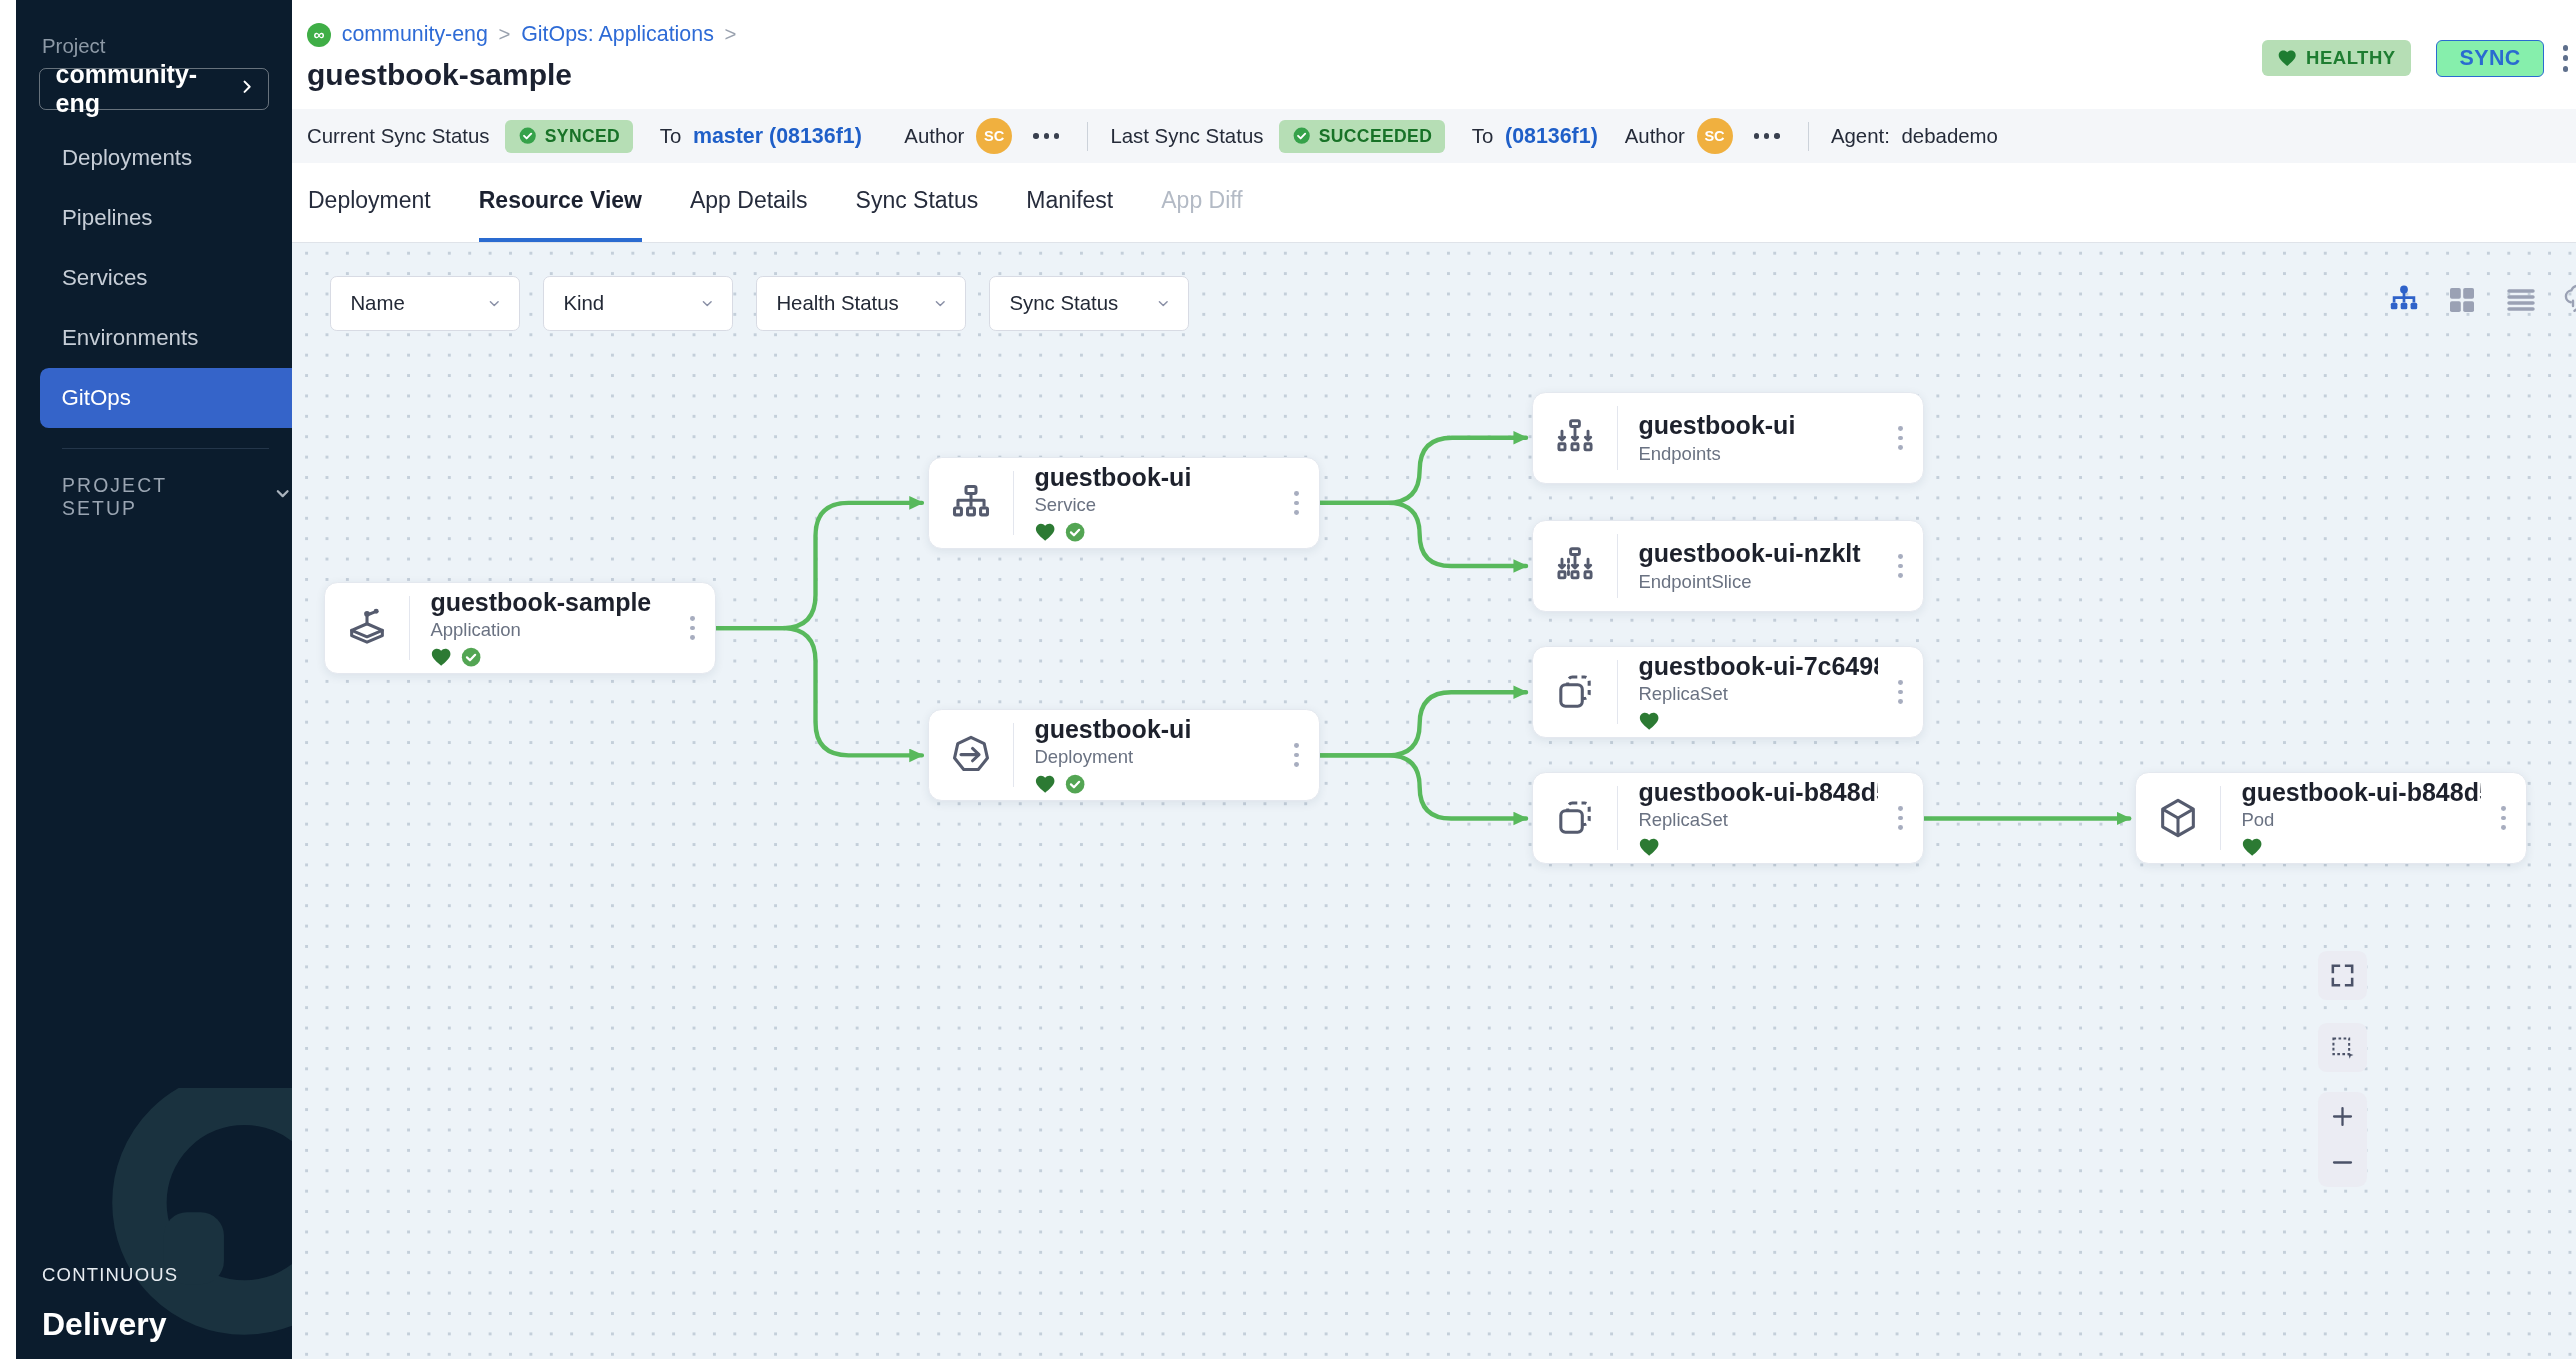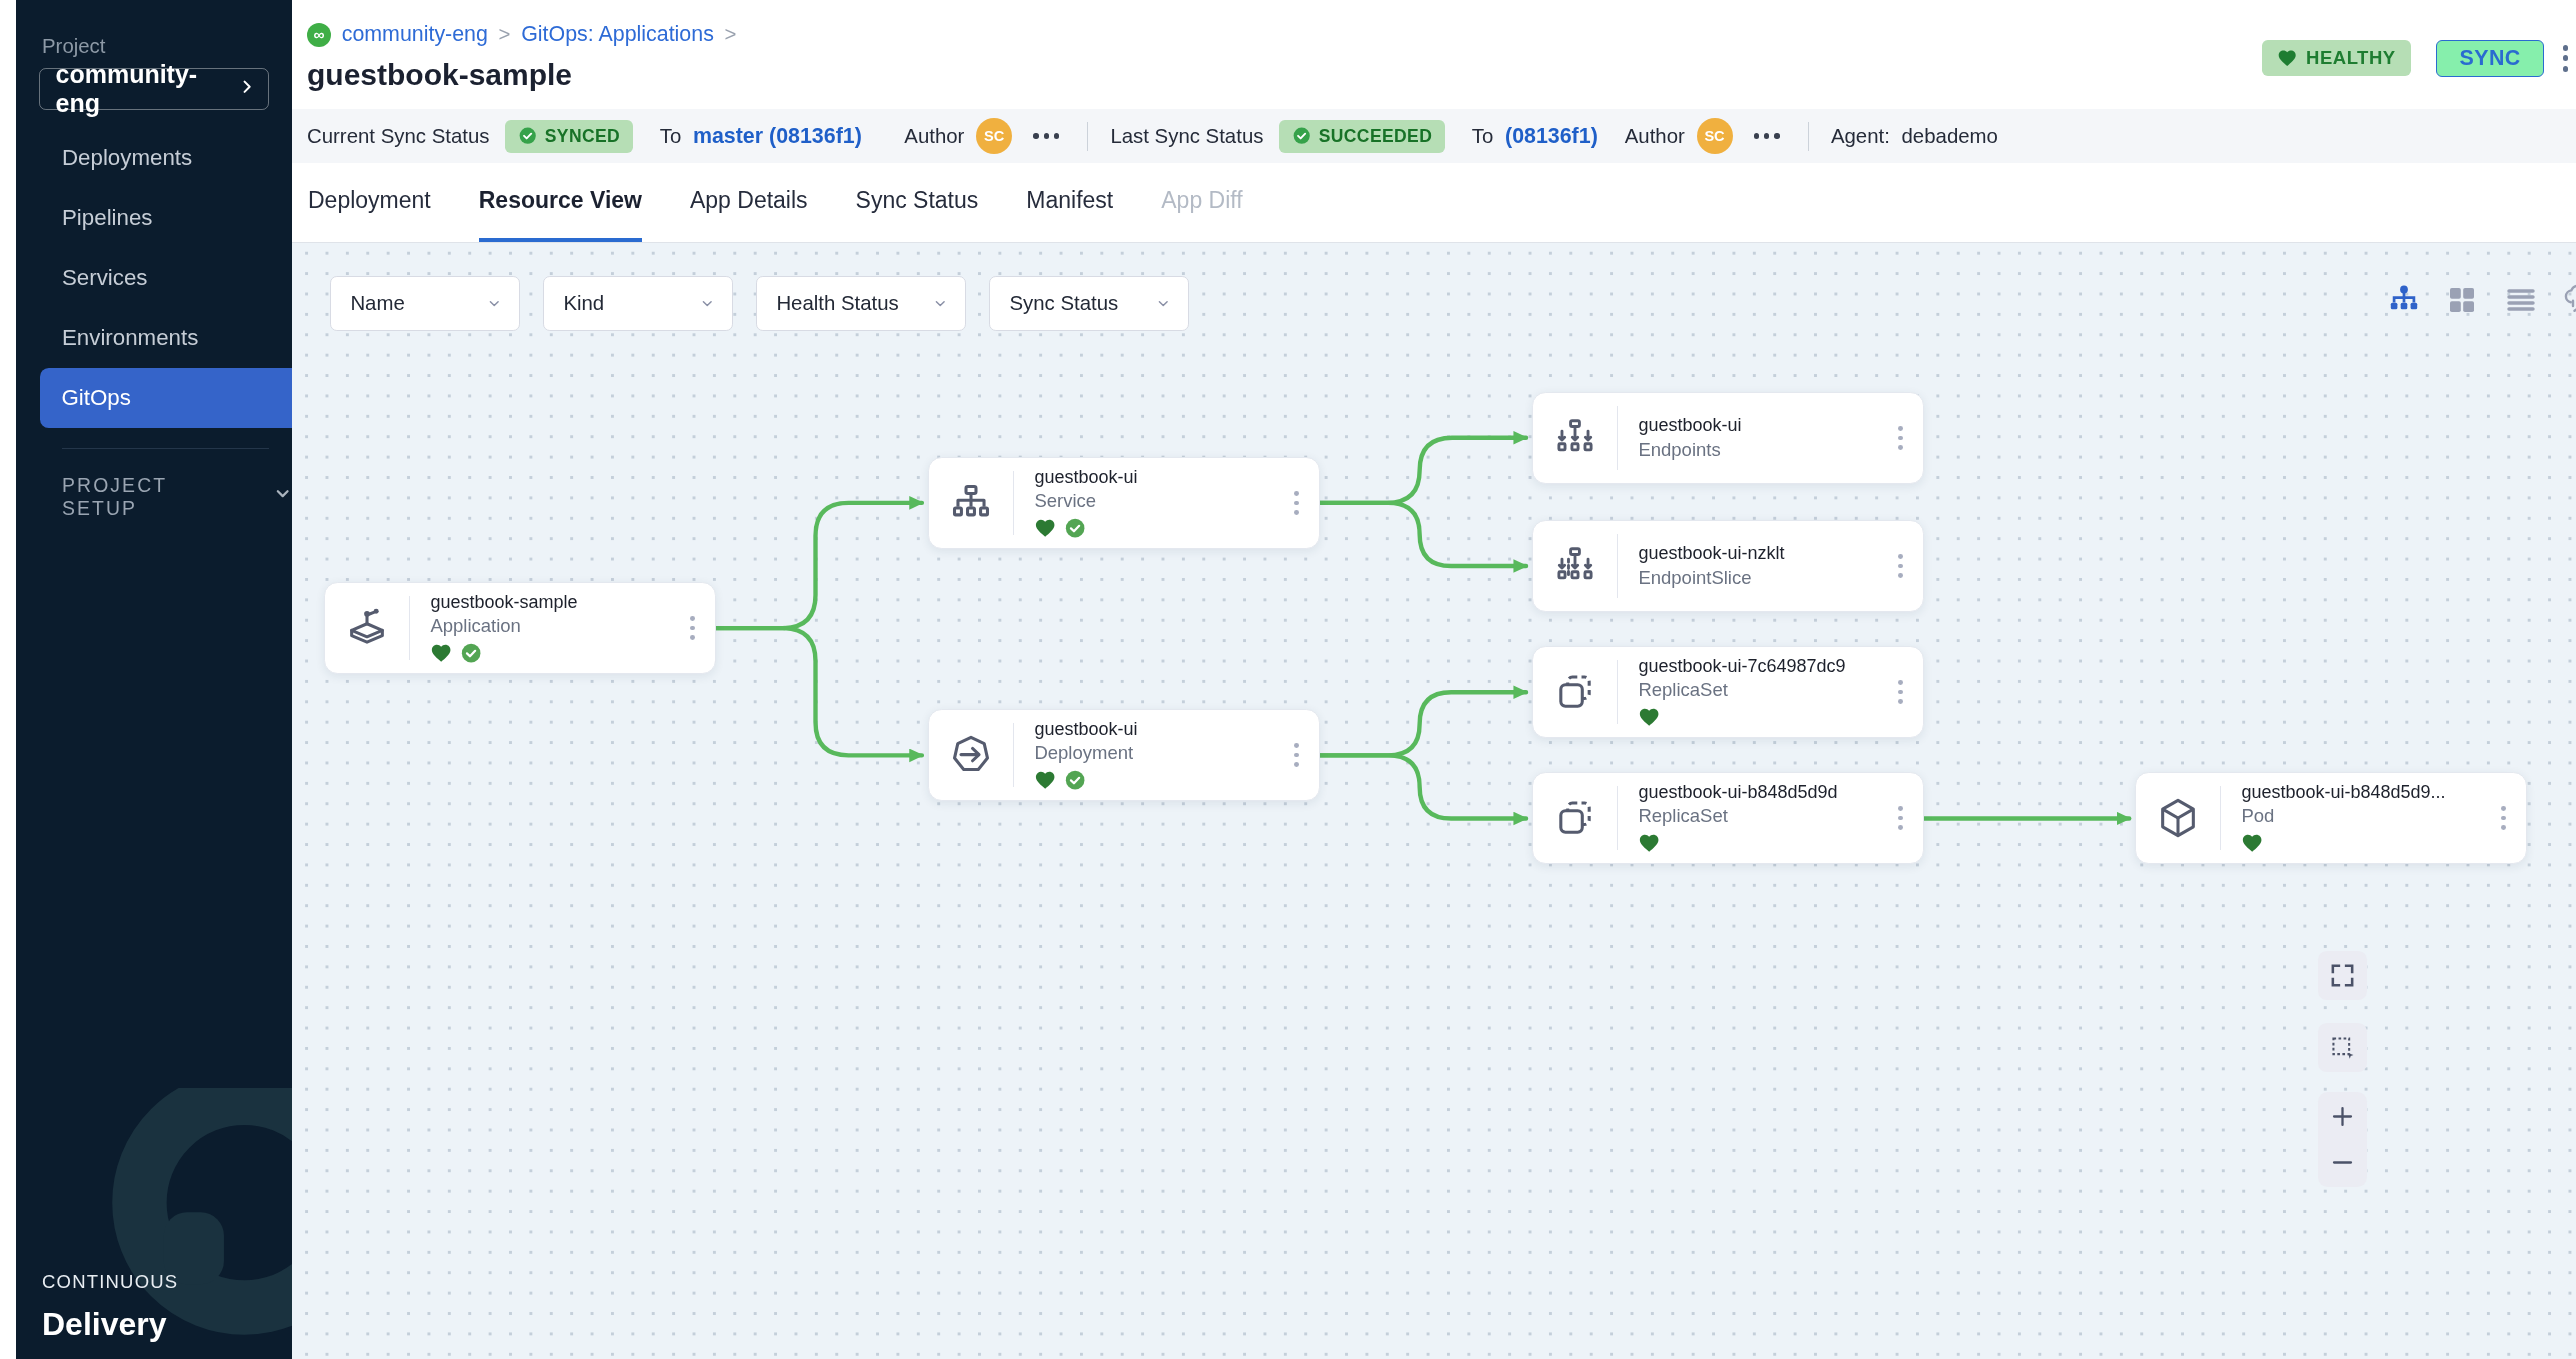--- a/index.html
+++ b/index.html
@@ -18,21 +18,21 @@
   .nav-item { height:60px; display:flex; align-items:center; padding-left:46px;
     font-size:22.3px; color:#c6cdd6; cursor:pointer; }
   .nav-item.active { background:#3564c9; color:#fff; margin-left:24px; padding-left:21.4px;
     border-radius:8.7px 0 0 8.7px; }
   .side-divider { height:1px; background:#24364a; margin:19.4px 23px 0 46px; }
   .proj-setup { margin-top:25px; padding-left:46px; font-size:19.4px; letter-spacing:2.1px;
     color:#9aa5b2; display:flex; align-items:center; gap:27px; cursor:pointer; }
   .swirl { position:absolute; bottom:0; left:0; }
   .brand { position:absolute; bottom:17.5px; left:26px; z-index:2; }
   .brand-top { font-size:18.5px; color:#e8edf2; letter-spacing:1.2px; }
-  .brand-bottom { font-size:32px; font-weight:700; color:#fff; margin-top:13px; }
+  .brand-bottom { font-size:32px; font-weight:700; color:#fff; margin-top:20px; }
 
   
   .main { position:fixed; left:276px; top:0; width:2300px; height:1360px; background:#fff; }
 
   .topbar { height:109px; background:#fff; position:relative; padding-left:31px; }
   .breadcrumb { display:flex; align-items:center; gap:10.7px; padding-top:22.3px; font-size:21.4px; }
   .gitops-ic { width:24px; height:24px; border-radius:50%; background:#3fae46; color:#fff;
     display:flex; align-items:center; justify-content:center; font-size:15.5px; font-weight:700; }
   .crumb { color:#2e6bd6; cursor:pointer; }
   .crumb-sep { color:#99a1ae; font-size:20.4px; }
@@ -83,21 +83,21 @@
   #edges { position:absolute; left:0; top:0; }
 
   .node { position:absolute; width:392px; height:92px; background:#fff;
     border:1px solid #e4e8ef; border-radius:13.6px; box-shadow:0 2.9px 9.7px rgba(30,48,80,.08);
     display:flex; }
   .node-icon { width:84px; display:flex; align-items:center; justify-content:center; }
   .node-icon svg { width:46px; height:46px; }
   .node-sep { width:1px; background:#e3e6ee; margin:12.6px 0; }
   .node-body { flex:1; display:flex; flex-direction:column; justify-content:center;
     padding-left:20.4px; gap:2.9px; min-width:0; }
-  .node-title { font-size:18px; color:#1d212c; font-weight:400; white-space:nowrap;
+  .node-title { font-size:25px; color:#1d212c; font-weight:700; white-space:nowrap;
     overflow:hidden; }
   .node-kind { font-size:18.5px; color:#6a7282; }
   .node-status { display:flex; gap:7.8px; align-items:center; margin-top:1.9px; }
   .node-status svg { width:22.3px; height:22.3px; }
   .node-kebab { width:45px; display:flex; flex-direction:column; gap:4.9px; align-items:center;
     justify-content:center; cursor:pointer; }
   .node-kebab i { width:4.9px; height:4.9px; border-radius:50%; background:#a7adbf; }
 
   .ctrl-btn { position:absolute; width:49px; height:49px; background:#ebecf3; border-radius:8.7px;
     display:flex; align-items:center; justify-content:center; cursor:pointer; }

